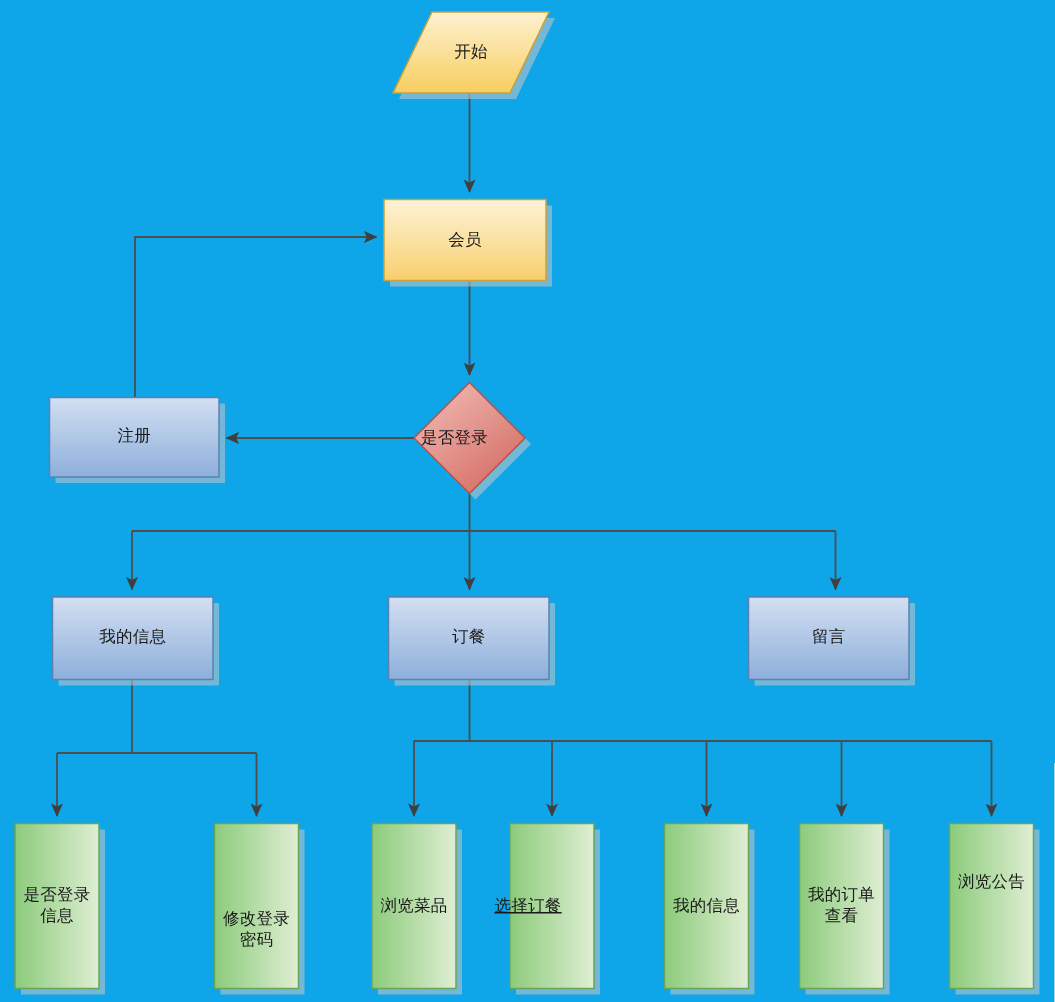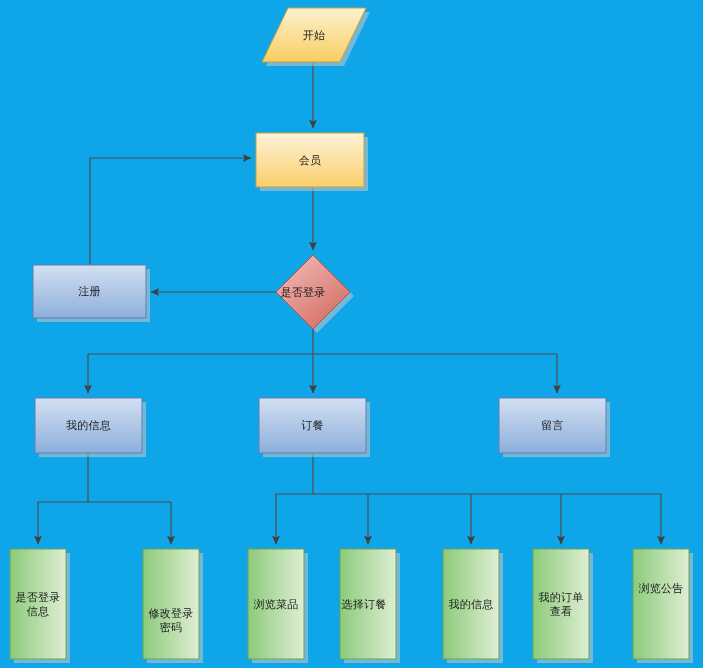--- a/index.html
+++ b/index.html
@@ -166,20 +166,20 @@
       <div class="node-label" style="left: 266px; top: 255px; width: 74px; height: 74px;">是否登录</div>
       <div class="node-label" style="left: 33px; top: 265px; width: 113px; height: 53px;">注册</div>
       <div class="node-label" style="left: 35px; top: 398px; width: 107px; height: 55px; font-family: Liberation Serif, serif;">我的信息</div>
       <div class="node-label" style="left: 259px; top: 398px; width: 107px; height: 55px; text-align: right;">订餐</div>
       <div class="node-label" style="left: 499px; top: 398px; width: 107px; height: 55px;">留言</div>
       <div class="node-label" style="left: 10px; top: 549px; width: 56px; height: 110px;">是否登录
 信息</div>
       <div class="node-label" style="left: 143px; top: 565px; width: 56px; height: 110px;">修改登录
 密码</div>
       <div class="node-label" style="left: 248px; top: 549px; width: 56px; height: 110px; border-radius: 24px;">浏览菜品</div>
-      <div class="node-label" style="left: 336px; top: 549px; width: 56px; height: 110px;">选择订餐</div>
+      <div class="node-label" style="left: 324px; top: 549px; width: 56px; height: 110px; text-decoration: underline;">选择订餐</div>
       <div class="node-label" style="left: 443px; top: 549px; width: 56px; height: 110px;">我的信息</div>
       <div class="node-label" style="left: 533px; top: 549px; width: 56px; height: 110px;">我的订单
 查看</div>
       <div class="node-label" style="left: 633px; top: 549px; width: 56px; height: 78px;">浏览公告</div>
     </div>
 
 </div>
 
 </body></html>

